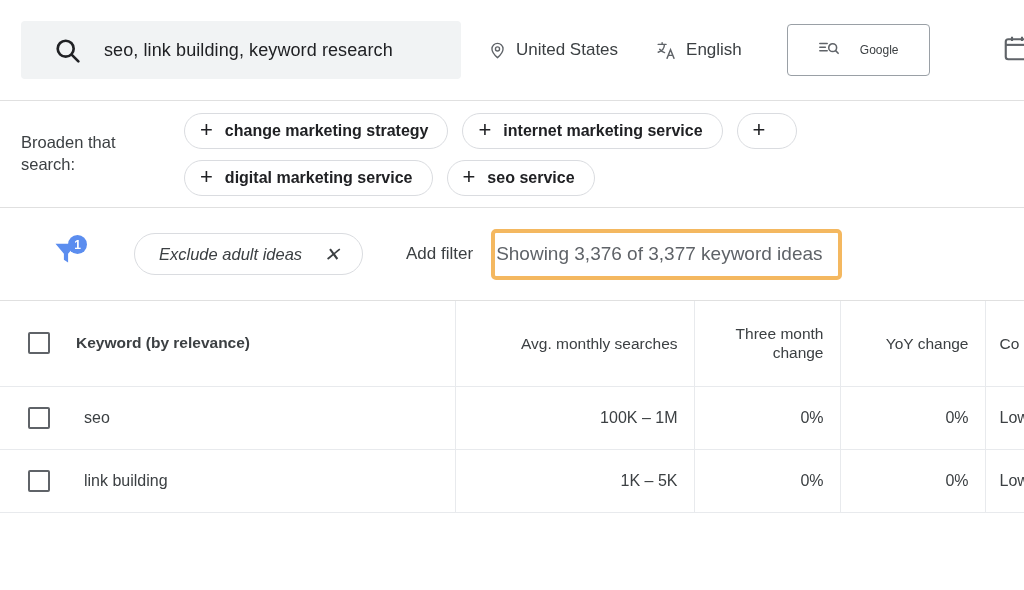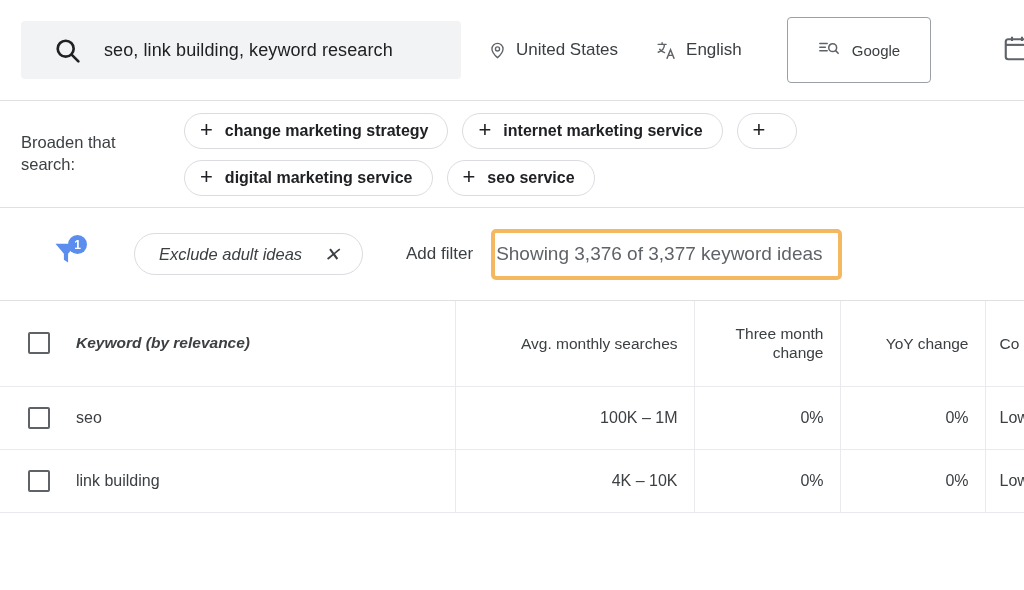--- a/index.html
+++ b/index.html
@@ -62,29 +62,29 @@
   .topbar-item .ti-icon {
     display: flex;
     align-items: center;
     color: #5f6368;
   }
   .loc-item { margin-left: 27px; }
   .lang-item { margin-left: 38px; }
 
   .network-btn {
     margin-left: 45px;
-    height: 66px;
+    height: 52px;
     box-sizing: border-box;
     border: 1px solid #9aa0a6;
     border-radius: 4px;
     padding: 0 30px;
     display: flex;
     align-items: center;
-    gap: 12px;
-    font-size: 15px;
+    gap: 20px;
+    font-size: 12px;
     color: #3c4043;
     background: #fff;
     white-space: nowrap;
   }
   .date-btn {
     position: absolute;
     right: -8px;
     top: 50%;
     transform: translateY(-50%);
     display: flex;
@@ -229,21 +229,20 @@
     height: 85px;
     font-weight: bold;
     font-size: 15.5px;
     color: #3c4043;
     padding: 0 16px;
   }
   .th-keyword {
     text-align: center;
     font-weight: bold !important;
     padding-left: 0 !important;
-    font-style: italic;
   }
   .th-num {
     text-align: right;
     font-weight: normal !important;
     color: #3c4043;
     line-height: 1.25;
   }
   .kw-head-cell {
     display: flex;
     align-items: center;
@@ -280,21 +279,21 @@
     padding: 0 16px;
   }
   .td-kw {
     text-align: left;
     padding-left: 28px !important;
   }
   .kw-cell {
     display: flex;
     align-items: center;
   }
-  .kw-text { margin-left: 26px; font-size: 16px; color: #3c4043; }
+  .kw-text { margin-left: 34px; font-size: 16px; color: #3c4043; }
   .td-num { text-align: right; }
   .td-left { text-align: left; }
 </style>
 </head>
 <body>
 
 <div class="topbar">
 
   <div class="search-box">
     <span class="search-icon">
@@ -432,19 +431,19 @@
       <td class="td-num">0%</td>
       <td class="td-left" style="padding:0 0 0 14px;">Low</td>
     </tr>
     <tr>
       <td class="td-kw">
         <div class="kw-cell">
           <span class="cbox"></span>
           <span class="kw-text">link building</span>
         </div>
       </td>
-      <td class="td-num">4K – 10K</td>
+      <td class="td-num">1K – 5K</td>
       <td class="td-num">0%</td>
       <td class="td-num">0%</td>
       <td class="td-left" style="padding:0 0 0 14px;">Low</td>
     </tr>
   </tbody>
 </table>
 
 </body></html>

